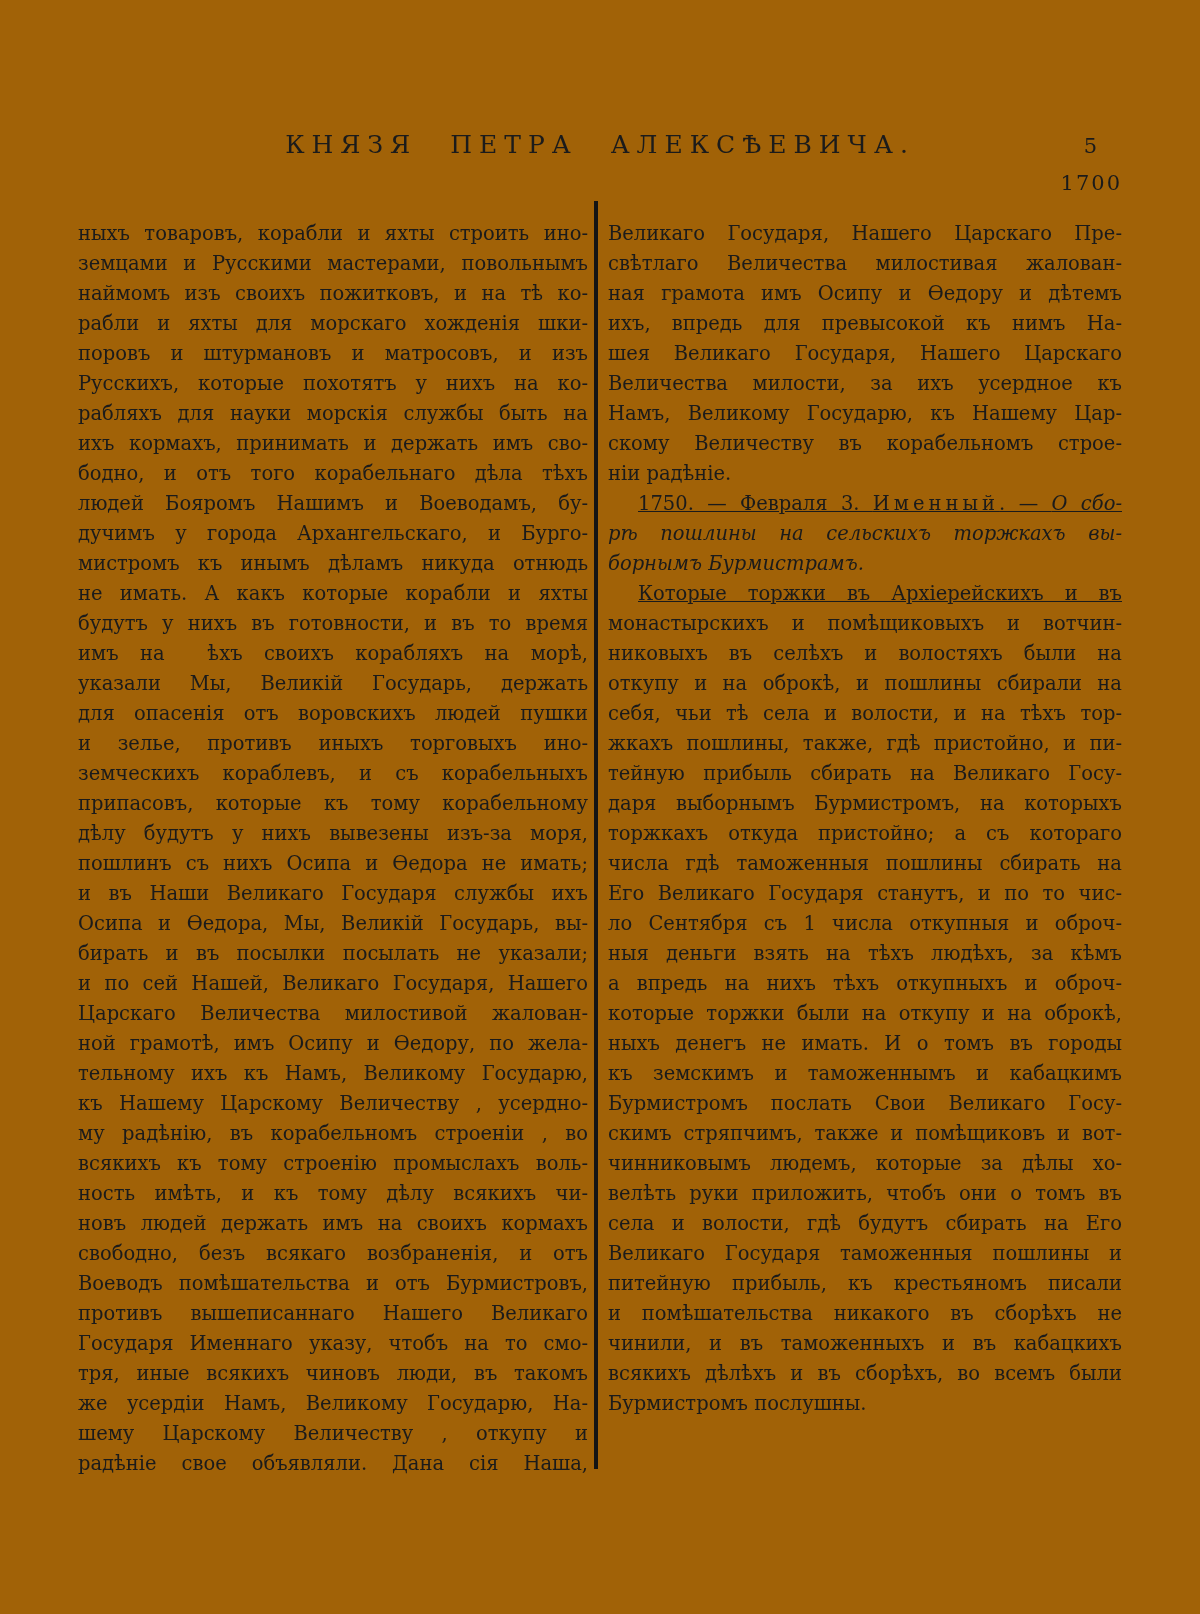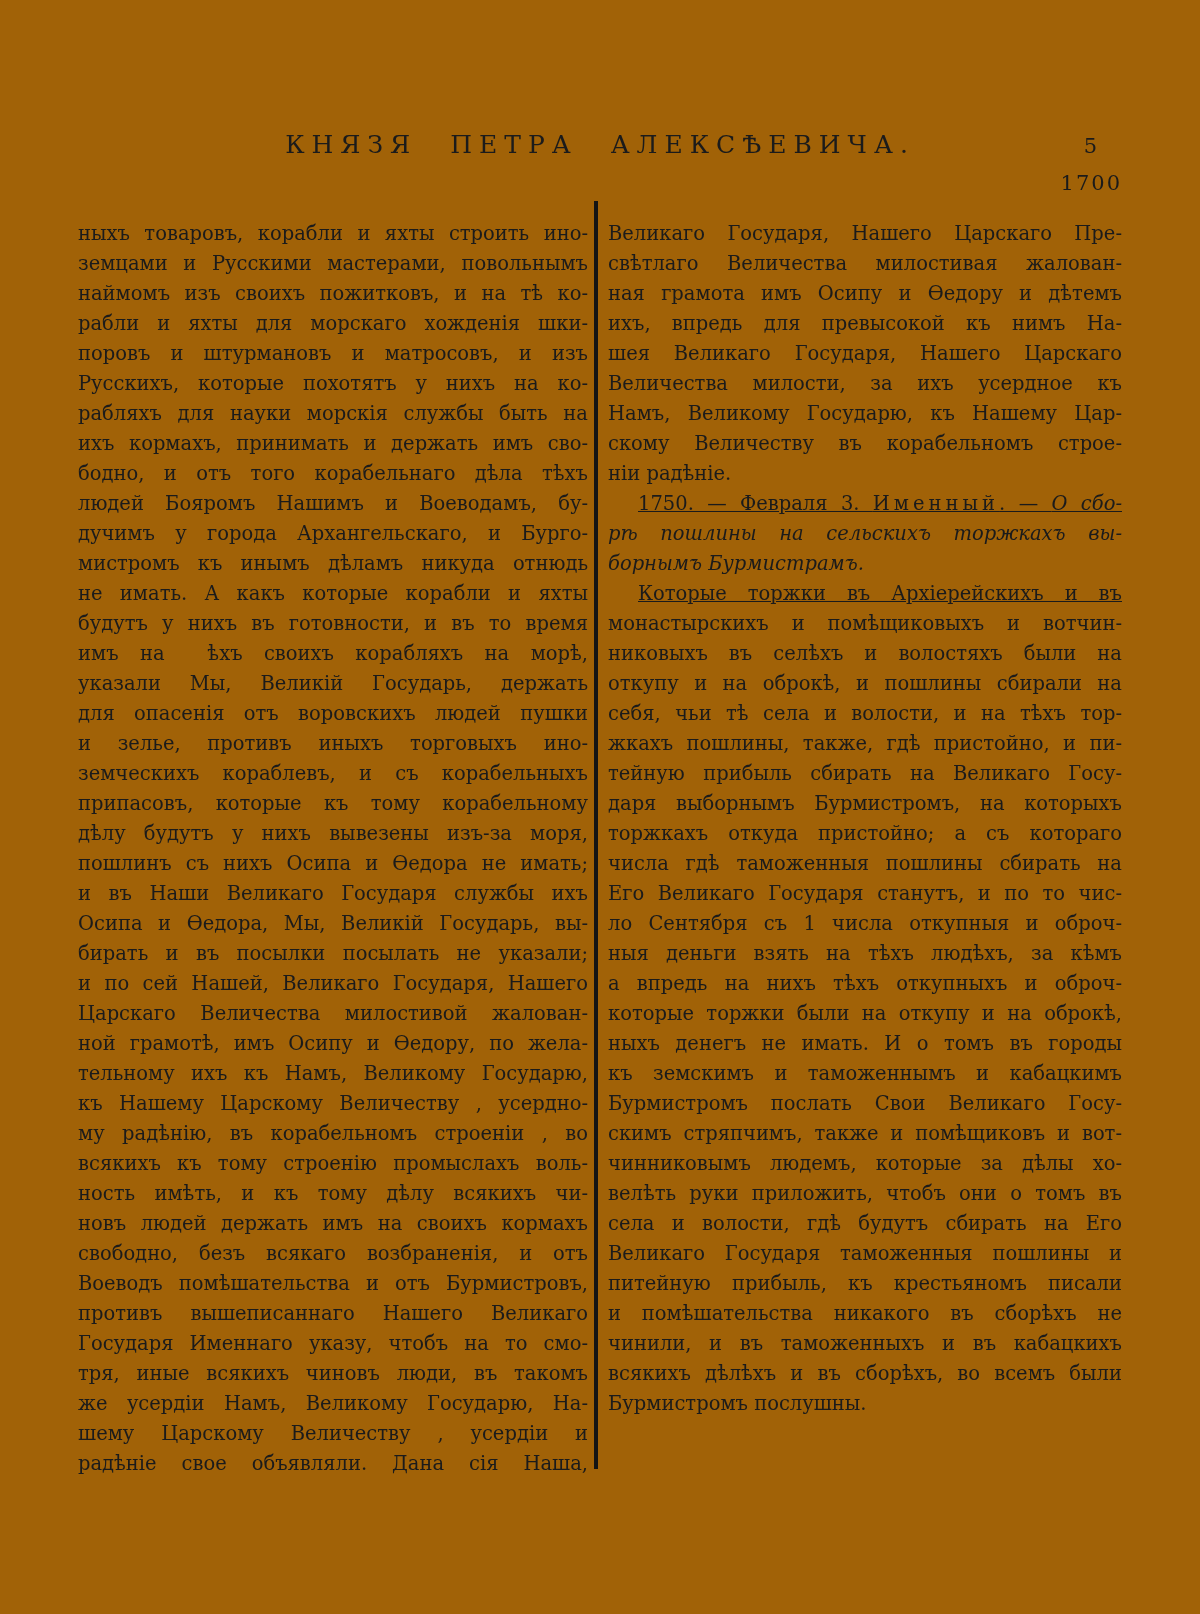--- a/index.html
+++ b/index.html
@@ -107,21 +107,21 @@
           <div class="line">му радѣнію, въ корабельномъ строеніи , во</div>
           <div class="line">всякихъ къ тому строенію промыслахъ воль-</div>
           <div class="line">ность имѣть, и къ тому дѣлу всякихъ чи-</div>
           <div class="line">новъ людей держать имъ на своихъ кормахъ</div>
           <div class="line">свободно, безъ всякаго возбраненія, и отъ</div>
           <div class="line">Воеводъ помѣшательства и отъ Бурмистровъ,</div>
           <div class="line">противъ вышеписаннаго Нашего Великаго</div>
           <div class="line">Государя Именнаго указу, чтобъ на то смо-</div>
           <div class="line">тря, иные всякихъ чиновъ люди, въ такомъ</div>
           <div class="line">же усердіи Намъ, Великому Государю, На-</div>
-          <div class="line">шему Царскому Величеству , усердіи и</div>
+          <div class="line">шему Царскому Величеству , откупу и</div>
           <div class="line">радѣніе свое объявляли. Дана сія Наша,</div>
         </div>
       </div>
     <div class="divider"></div>
     <div class="col col-right" id="col-right">
         <div class="para">
           <div class="line">Великаго Государя, Нашего Царскаго Пре-</div>
           <div class="line">свѣтлаго Величества милостивая жалован-</div>
           <div class="line">ная грамота имъ Осипу и Ѳедору и дѣтемъ</div>
           <div class="line">ихъ, впредь для превысокой къ нимъ На-</div>

